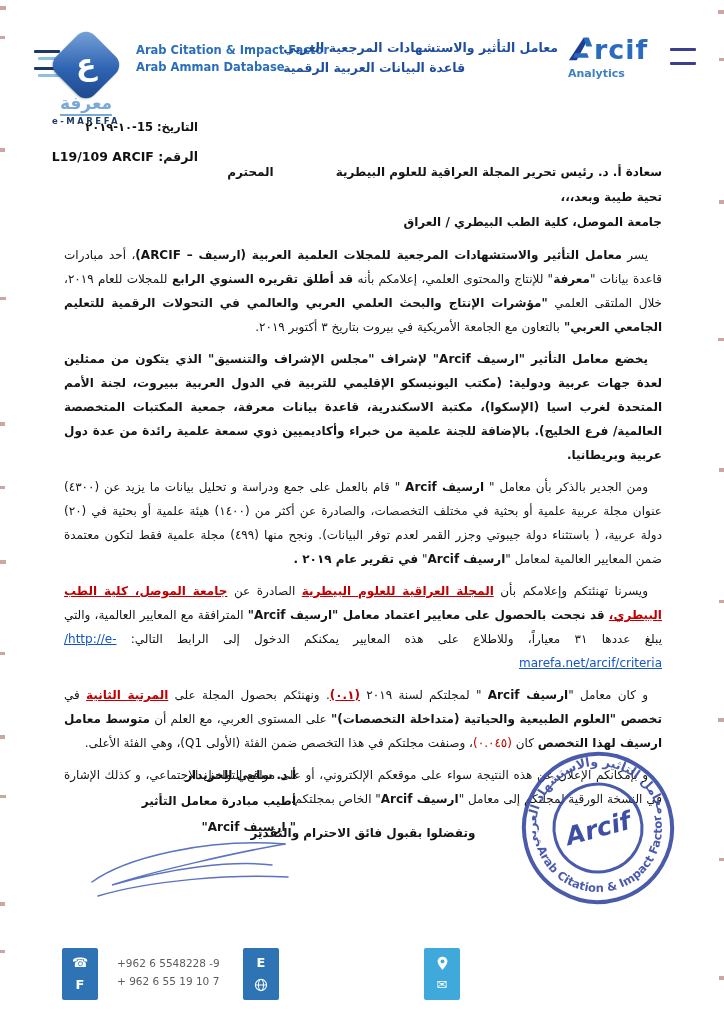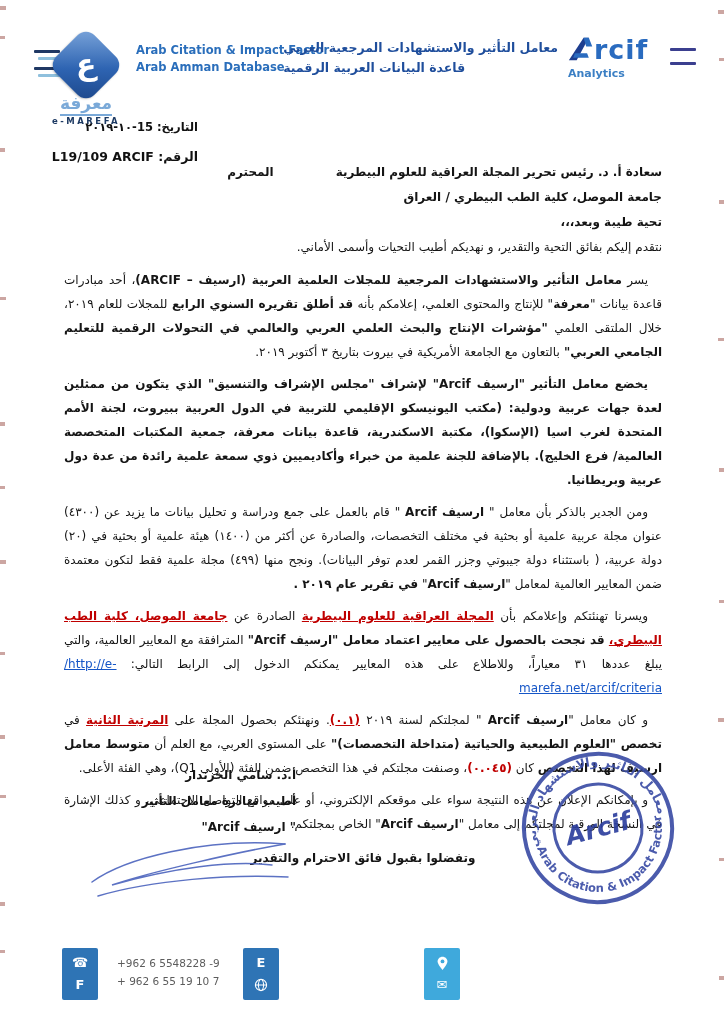--- a/index.html
+++ b/index.html
@@ -36,21 +36,21 @@
   .content{position:absolute;top:160px;left:64px;width:598px;direction:rtl;text-align:justify;
            font-size:12px;line-height:24px;color:#151515;}
   .addr{font-weight:bold;line-height:25px;margin-bottom:4px;}
   .sal{display:flex;}
   .sal .honor{margin-right:62px;margin-left:28px;}
   .intro{font-weight:normal;}
   .content p{margin:8px 0;text-indent:14px;}
   .sg-n{font-weight:normal;}
   .sg-b{font-weight:bold;}
   .sg-r{color:#c00000;font-weight:bold;text-decoration:underline;}
-  .sg-rb{color:#c00000;font-weight:bold;}
+  .sg-rb{color:#c00000;font-weight:normal;}
   .sg-l{color:#1556c7;text-decoration:underline;direction:ltr;unicode-bidi:embed;}
   .closing{text-align:center;font-weight:bold;margin-top:10px;}
 
   
   .sigblock{position:absolute;top:762px;left:80px;width:216px;direction:rtl;text-align:right;
             font-weight:bold;font-size:12px;line-height:26px;color:#151515;}
   .sig-svg{position:absolute;top:830px;left:80px;}
 
   
   .stamp{position:absolute;top:738px;left:508px;opacity:.92;}
@@ -139,23 +139,22 @@
     <div>التاريخ: 15-١٠-٢٠١٩</div>
     <div class="ref">الرقم:  L19/109 ARCIF</div>
   </div>
 
   <div class="content">
     <div class="addr">
       <div class="sal">
         <span>سعادة أ. د. رئيس تحرير المجلة العراقية للعلوم البيطرية</span>
         <span class="honor">المحترم</span>
       </div>
+      <div>تحية طيبة وبعد،،،</div>
       <div>جامعة الموصل، كلية الطب البيطري / العراق</div>
-      <div>تحية طيبة وبعد،،،</div>
-      <div class="intro">نتقدم إليكم بفائق التحية والتقدير، و نهديكم أطيب التحيات وأسمى الأماني.</div>
     </div>
 
     <p><span class="sg-n">يسر </span><span class="sg-b">معامل التأثير والاستشهادات المرجعية للمجلات العلمية العربية (ارسيف – ARCIF)</span><span class="sg-n">، أحد مبادرات قاعدة بيانات "</span><span class="sg-b">معرفة</span><span class="sg-n">" للإنتاج والمحتوى العلمي، إعلامكم بأنه </span><span class="sg-b">قد أطلق تقريره السنوي الرابع </span><span class="sg-n">للمجلات للعام ٢٠١٩، خلال الملتقى العلمي </span><span class="sg-b">"مؤشرات الإنتاج والبحث العلمي العربي والعالمي في التحولات الرقمية للتعليم الجامعي العربي" </span><span class="sg-n">بالتعاون مع الجامعة الأمريكية في بيروت بتاريخ ٣ أكتوبر ٢٠١٩.</span></p>
     <p><span class="sg-b">يخضع معامل التأثير "ارسيف Arcif" لإشراف "مجلس الإشراف والتنسيق" الذي يتكون من ممثلين لعدة جهات عربية ودولية: (مكتب اليونيسكو الإقليمي للتربية في الدول العربية ببيروت، لجنة الأمم المتحدة لغرب اسيا (الإسكوا)، مكتبة الاسكندرية، قاعدة بيانات معرفة، جمعية المكتبات المتخصصة العالمية/ فرع الخليج). بالإضافة للجنة علمية من خبراء وأكاديميين  ذوي سمعة علمية رائدة من عدة دول عربية وبريطانيا.</span></p>
     <p><span class="sg-n">ومن الجدير بالذكر بأن معامل " </span><span class="sg-b">ارسيف Arcif</span><span class="sg-n"> " قام بالعمل على جمع ودراسة و تحليل بيانات ما يزيد عن (٤٣٠٠) عنوان مجلة عربية علمية أو بحثية في مختلف التخصصات، والصادرة  عن أكثر من (١٤٠٠) هيئة علمية أو بحثية في (٢٠) دولة عربية،  ( باستثناء دولة جيبوتي وجزر القمر لعدم توفر البيانات). ونجح منها (٤٩٩)  مجلة علمية فقط  لتكون معتمدة ضمن المعايير العالمية لمعامل "</span><span class="sg-b">ارسيف Arcif</span><span class="sg-n">" </span><span class="sg-b">في تقرير عام ٢٠١٩ .</span></p>
     <p><span class="sg-n">ويسرنا تهنئتكم وإعلامكم بأن </span><span class="sg-r">المجلة العراقية للعلوم البيطرية</span><span class="sg-n"> الصادرة عن </span><span class="sg-r">جامعة الموصل، كلية الطب البيطري،</span><span class="sg-n"> </span><span class="sg-b">قد نجحت بالحصول على معايير اعتماد معامل "ارسيف  Arcif"</span><span class="sg-n"> المترافقة مع  المعايير العالمية، والتي يبلغ عددها ٣١ معياراً، وللاطلاع على هذه المعايير يمكنكم الدخول إلى الرابط التالي: </span><span class="sg-l">/http://e-marefa.net/arcif/criteria</span></p>
     <p><span class="sg-n">و كان معامل "</span><span class="sg-b">ارسيف Arcif</span><span class="sg-n"> " لمجلتكم لسنة ٢٠١٩ </span><span class="sg-r">(٠.١)</span><span class="sg-n">. ونهنئكم بحصول المجلة على </span><span class="sg-r">المرتبة الثانية</span><span class="sg-n"> في </span><span class="sg-b">تخصص "العلوم الطبيعية والحياتية (متداخلة التخصصات)"</span><span class="sg-n"> على المستوى العربي، مع العلم أن </span><span class="sg-b">متوسط معامل ارسيف لهذا التخصص</span><span class="sg-n"> كان </span><span class="sg-rb">(٠.٠٤٥)</span><span class="sg-n">، وصنفت مجلتكم في هذا التخصص ضمن الفئة  (الأولى Q1)، وهي الفئة الأعلى.</span></p>
     <p><span class="sg-n">و بإمكانكم الإعلان عن هذه النتيجة سواء على موقعكم الإلكتروني، أو على مواقع التواصل الاجتماعي، و كذلك الإشارة في النسخة الورقية لمجلتكم إلى معامل "</span><span class="sg-b">ارسيف Arcif</span><span class="sg-n">" الخاص بمجلتكم.</span></p>
 
     <div class="closing">وتفضلوا بقبول فائق الاحترام والتقدير</div>

